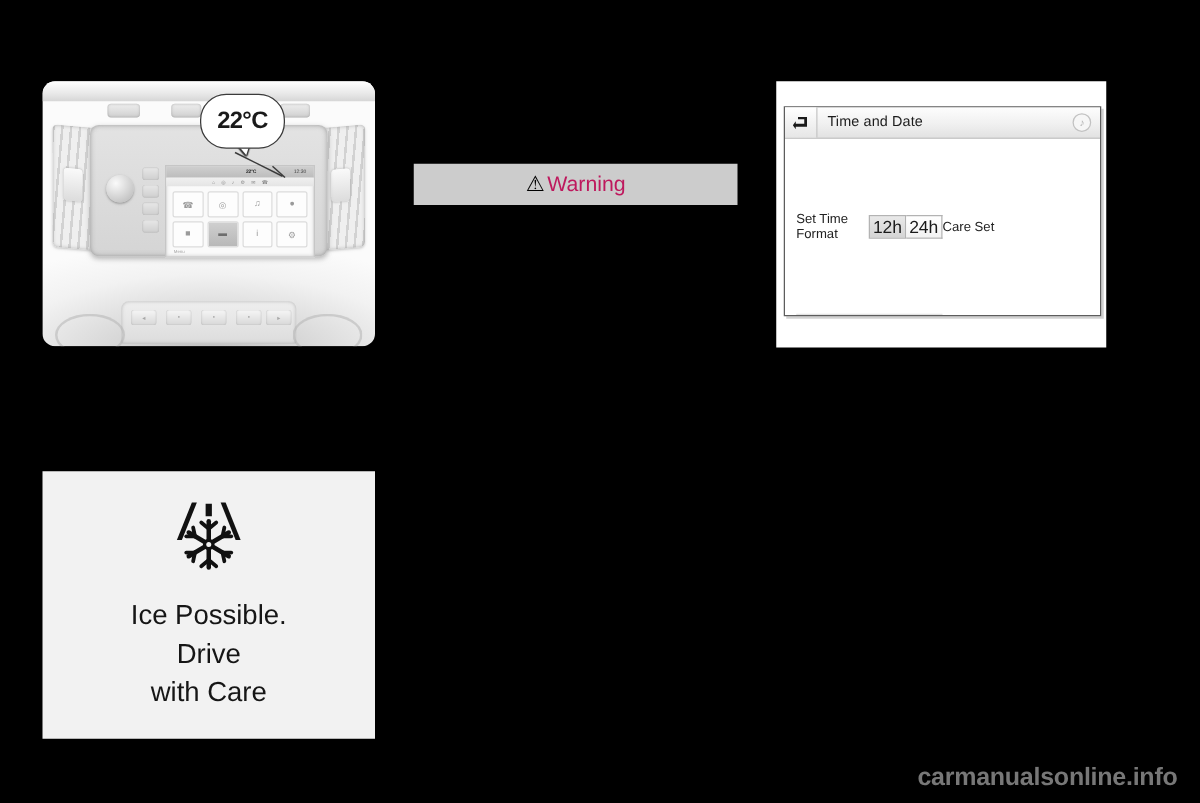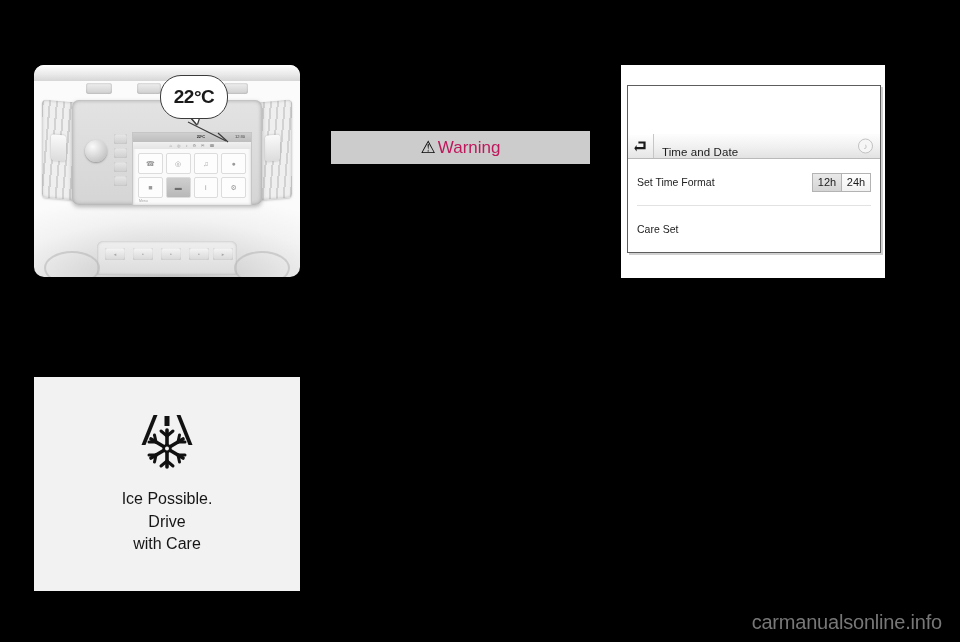--- a/index.html
+++ b/index.html
@@ -190,80 +190,79 @@
     background: #ffffff;
   }
   #td-screen {
     position: absolute; left: 6px; top: 20px; width: 252px; height: 166px;
     background: #ffffff;
     border: 1.5px solid #5d5d5d;
     box-shadow: 2px 2px 0 rgba(0,0,0,.18);
     display: flex; flex-direction: column;
   }
   #td-header {
-    height: 24px; flex: none; display: flex; align-items: flex-end;
+    height: 24px; flex: none; display: flex; align-items: center;
     background: linear-gradient(180deg,#fdfdfd 0%,#f0f0f0 55%,#e2e2e2 100%);
     border-bottom: 1px solid #b9b9b9;
     position: relative;
-    margin-top: 48px;
   }
   #td-back {
     width: 25px; height: 100%; display:flex; align-items:center; justify-content:center;
     background: linear-gradient(180deg,#ffffff,#e6e6e6);
     border-right: 1px solid #c6c6c6;
     font-size: 13px; color: #1a1a1a; font-weight: bold;
   }
   #td-title {
     margin-left: 8px; font-size: 11.5px; color: #1b1b1b; letter-spacing: .1px;
   }
   #td-music {
     position: absolute; right: 7px; top: 50%; transform: translateY(-50%);
     width: 13px; height: 13px; border-radius: 50%;
     border: 1px solid #c2c2c2; background: #f6f6f6;
     display:flex; align-items:center; justify-content:center;
     font-size: 8px; color: #b0b0b0;
   }
-  #td-list { flex: 1; display: flex; flex-direction: column; padding: 0 9px; }
+  #td-list { flex: 1; display: flex; flex-direction: row; padding: 0 9px; }
   .td-row {
     flex: 1; display: flex; align-items: center; justify-content: space-between;
     border-bottom: 1px solid #e2e2e2;
     position: relative;
   }
   .td-row:last-child { border-bottom: none; }
   .td-row-label { font-size: 10.5px; color: #222222; }
   #td-toggle { display: flex; }
   #td-toggle .seg {
     width: 28px; height: 17px; display:flex; align-items:center; justify-content:center;
-    font-size: 11px; color: #1a1a1a;
+    font-size: 14px; color: #1a1a1a;
     border: 1px solid #b3b3b3;
   }
   #td-toggle .seg.on {
     background: linear-gradient(180deg,#e9e9e9,#d4d4d4);
   }
   #td-toggle .seg.off {
     background: linear-gradient(180deg,#ffffff,#f2f2f2);
     border-left: none;
   }
 
   
   #ice-panel {
     position: absolute; left: 34px; top: 377px; width: 266px; height: 214px;
     background: #f2f2f2;
     display: flex; flex-direction: column;
     align-items: center; justify-content: center;
   }
   #ice-icon { margin-bottom: 12px; }
   #ice-text {
-    text-align: center; font-size: 16px; color: #161616; line-height: 1.42;
+    text-align: center; font-size: 22px; color: #161616; line-height: 1.42;
   }
 
   
   #watermark {
     position: absolute; right: 18px; bottom: 8px;
-    font-size: 20px; color: #777777; letter-spacing: -0.2px;
+    font-size: 20px; color: #777777; letter-spacing: -0.2px; font-weight: bold;
   }
 </style>
 </head>
 <body>
 
 <div id="dash-photo">
   <div class="trim-top"></div>
 
   <div class="vent left">
     <div class="vent-knob"></div>

